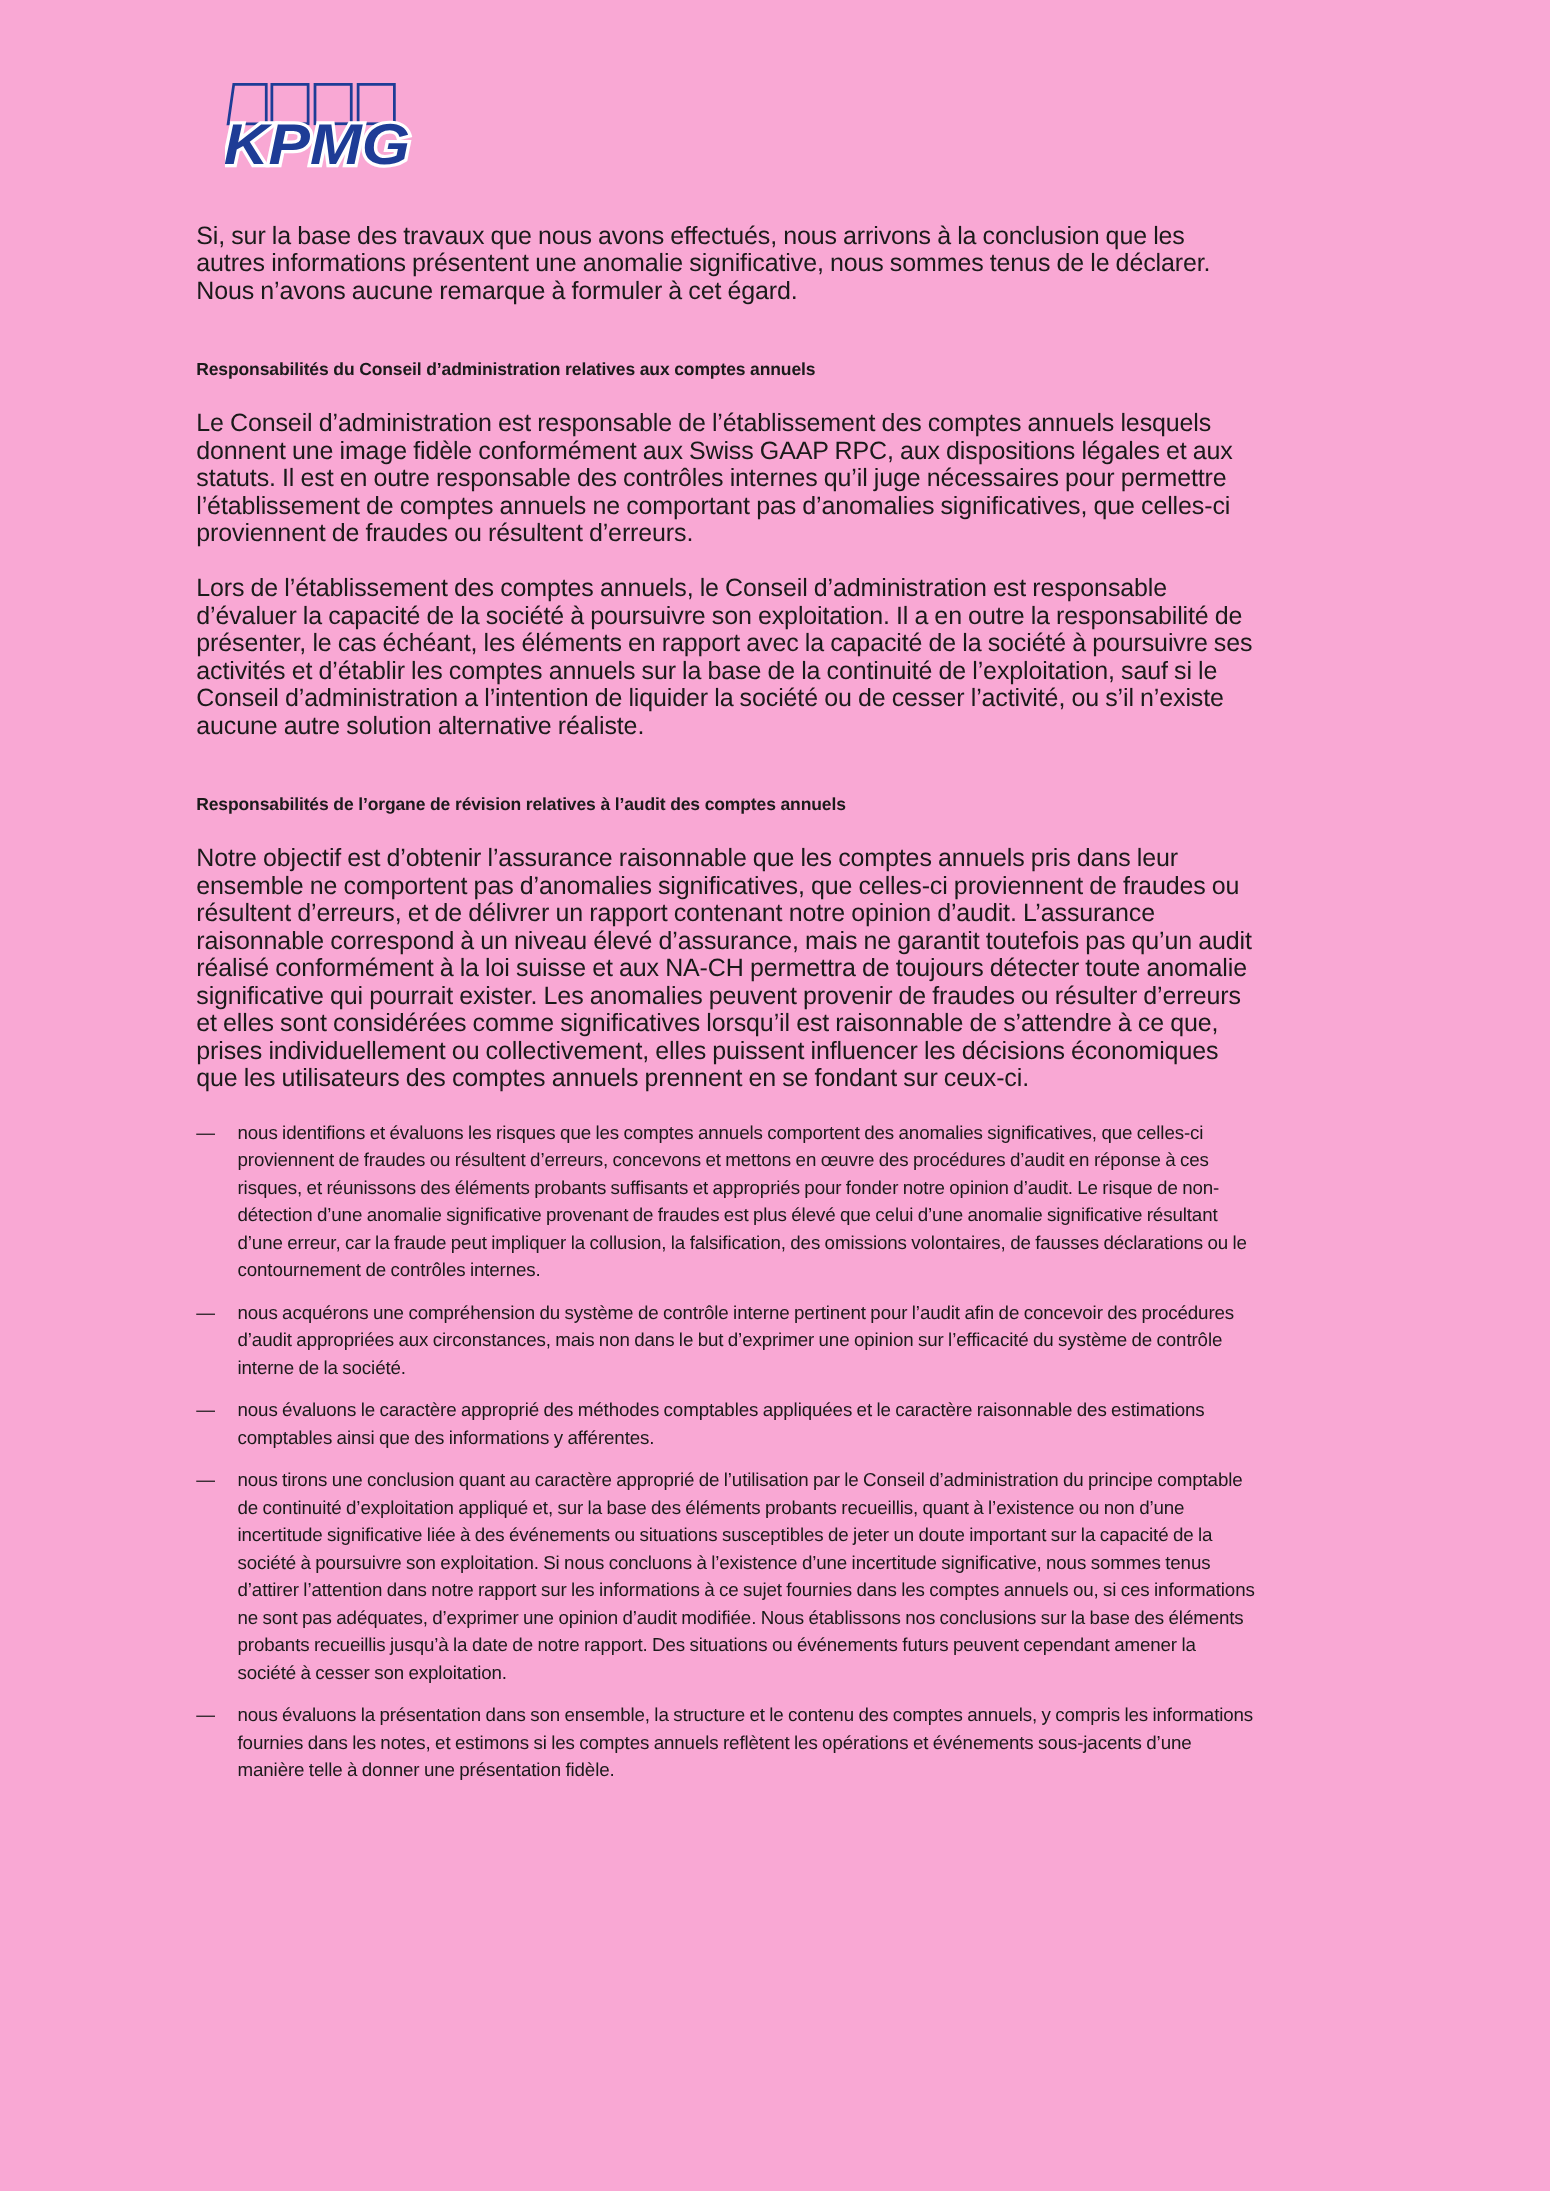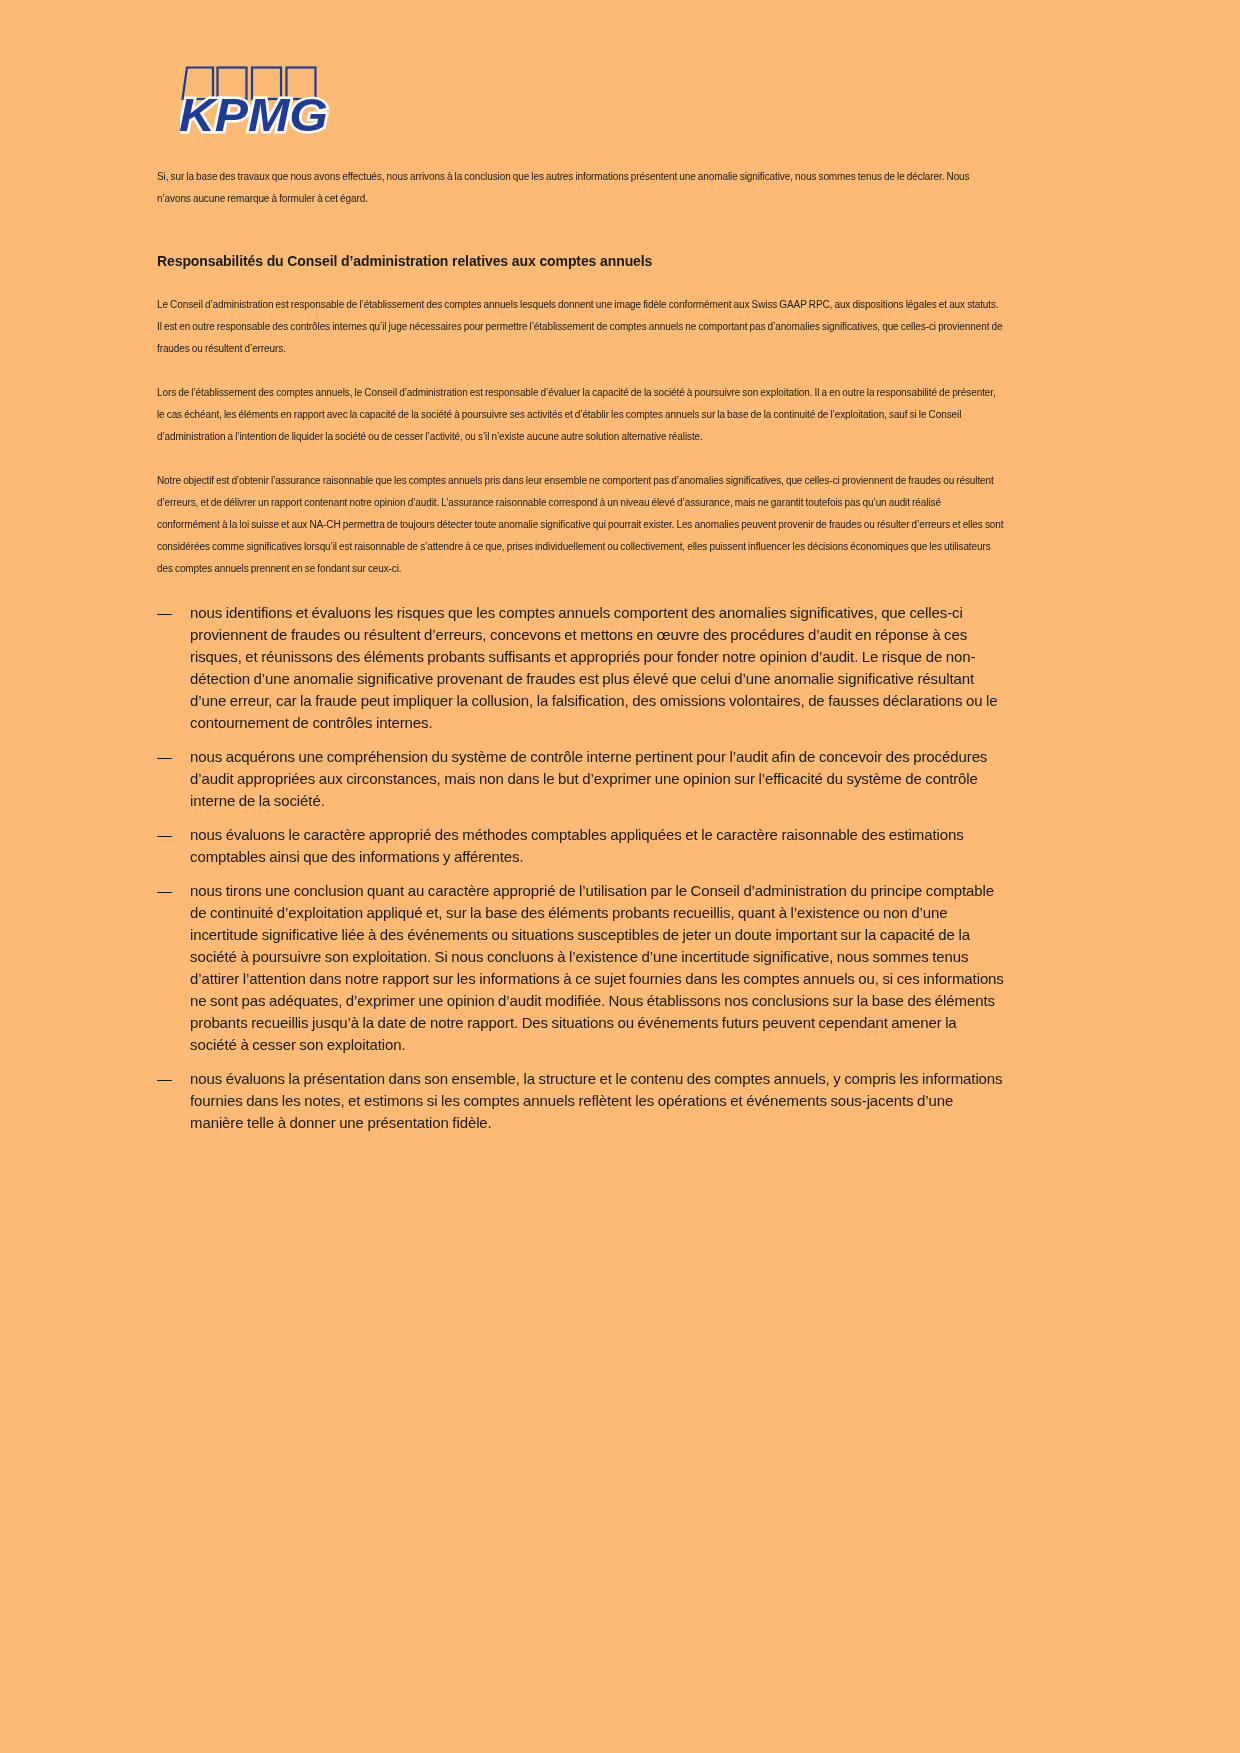--- a/index.html
+++ b/index.html
@@ -1,42 +1,42 @@
 <!DOCTYPE html>
 <html><head>
 <meta charset="utf-8">
 <style>
   html, body { margin: 0; padding: 0; background: #ffffff; }
   .page {
     position: relative;
     width: 1240px;
     height: 1753px;
-    background: #fdba74;
+    background: #f9a8d4;
     overflow: hidden;
     font-family: "Liberation Sans", sans-serif;
     color: #1a1a1a;
   }
   .logo {
     position: absolute;
     left: 180px;
     top: 66px;
     width: 150px;
     height: 70px;
   }
   .content {
     position: absolute;
     left: 157px;
     top: 0;
     width: 848px;
     padding-top: 166px;
   }
   p.body {
-    font-size: 10px;
+    font-size: 20px;
     line-height: 22px;
-    margin: 0 0 22px 0;
+    margin: 12px 0 22px 0;
     letter-spacing: -0.1px;
     word-spacing: -0.5px;
   }
   h2.heading {
     font-size: 14px;
     line-height: 22px;
     font-weight: bold;
     margin: 40px 0 22px 0;
     letter-spacing: -0.1px;
   }
@@ -80,20 +80,21 @@
   <div class="content">
 
     <p class="body">Si, sur la base des travaux que nous avons effectués, nous arrivons à la conclusion que les autres informations présentent une anomalie significative, nous sommes tenus de le déclarer. Nous n’avons aucune remarque à formuler à cet égard.</p>
 
     <h2 class="heading">Responsabilités du Conseil d’administration relatives aux comptes annuels</h2>
 
     <p class="body">Le Conseil d’administration est responsable de l’établissement des comptes annuels lesquels donnent une image fidèle conformément aux Swiss GAAP RPC, aux dispositions légales et aux statuts. Il est en outre responsable des contrôles internes qu’il juge nécessaires pour permettre l’établissement de comptes annuels ne comportant pas d’anomalies significatives, que celles-ci proviennent de fraudes ou résultent d’erreurs.</p>
 
     <p class="body">Lors de l’établissement des comptes annuels, le Conseil d’administration est responsable d’évaluer la capacité de la société à poursuivre son exploitation. Il a en outre la responsabilité de présenter, le cas échéant, les éléments en rapport avec la capacité de la société à poursuivre ses activités et d’établir les comptes annuels sur la base de la continuité de l’exploitation, sauf si le Conseil d’administration a l’intention de liquider la société ou de cesser l’activité, ou s’il n’existe aucune autre solution alternative réaliste.</p>
 
+    <h2 class="heading">Responsabilités de l’organe de révision relatives à l’audit des comptes annuels</h2>
 
     <p class="body">Notre objectif est d’obtenir l’assurance raisonnable que les comptes annuels pris dans leur ensemble ne comportent pas d’anomalies significatives, que celles-ci proviennent de fraudes ou résultent d’erreurs, et de délivrer un rapport contenant notre opinion d’audit. L’assurance raisonnable correspond à un niveau élevé d’assurance, mais ne garantit toutefois pas qu’un audit réalisé conformément à la loi suisse et aux NA-CH permettra de toujours détecter toute anomalie significative qui pourrait exister. Les anomalies peuvent provenir de fraudes ou résulter d’erreurs et elles sont considérées comme significatives lorsqu’il est raisonnable de s’attendre à ce que, prises individuellement ou collectivement, elles puissent influencer les décisions économiques que les utilisateurs des comptes annuels prennent en se fondant sur ceux-ci.</p>
 
 
     <ul class="dash-list">
       <li>
         <span class="dash">—</span>
         <span>nous identifions et évaluons les risques que les comptes annuels comportent des anomalies significatives, que celles-ci proviennent de fraudes ou résultent d’erreurs, concevons et mettons en œuvre des procédures d’audit en réponse à ces risques, et réunissons des éléments probants suffisants et appropriés pour fonder notre opinion d’audit. Le risque de non-détection d’une anomalie significative provenant de fraudes est plus élevé que celui d’une anomalie significative résultant d’une erreur, car la fraude peut impliquer la collusion, la falsification, des omissions volontaires, de fausses déclarations ou le contournement de contrôles internes.</span>
       </li>
       <li>

